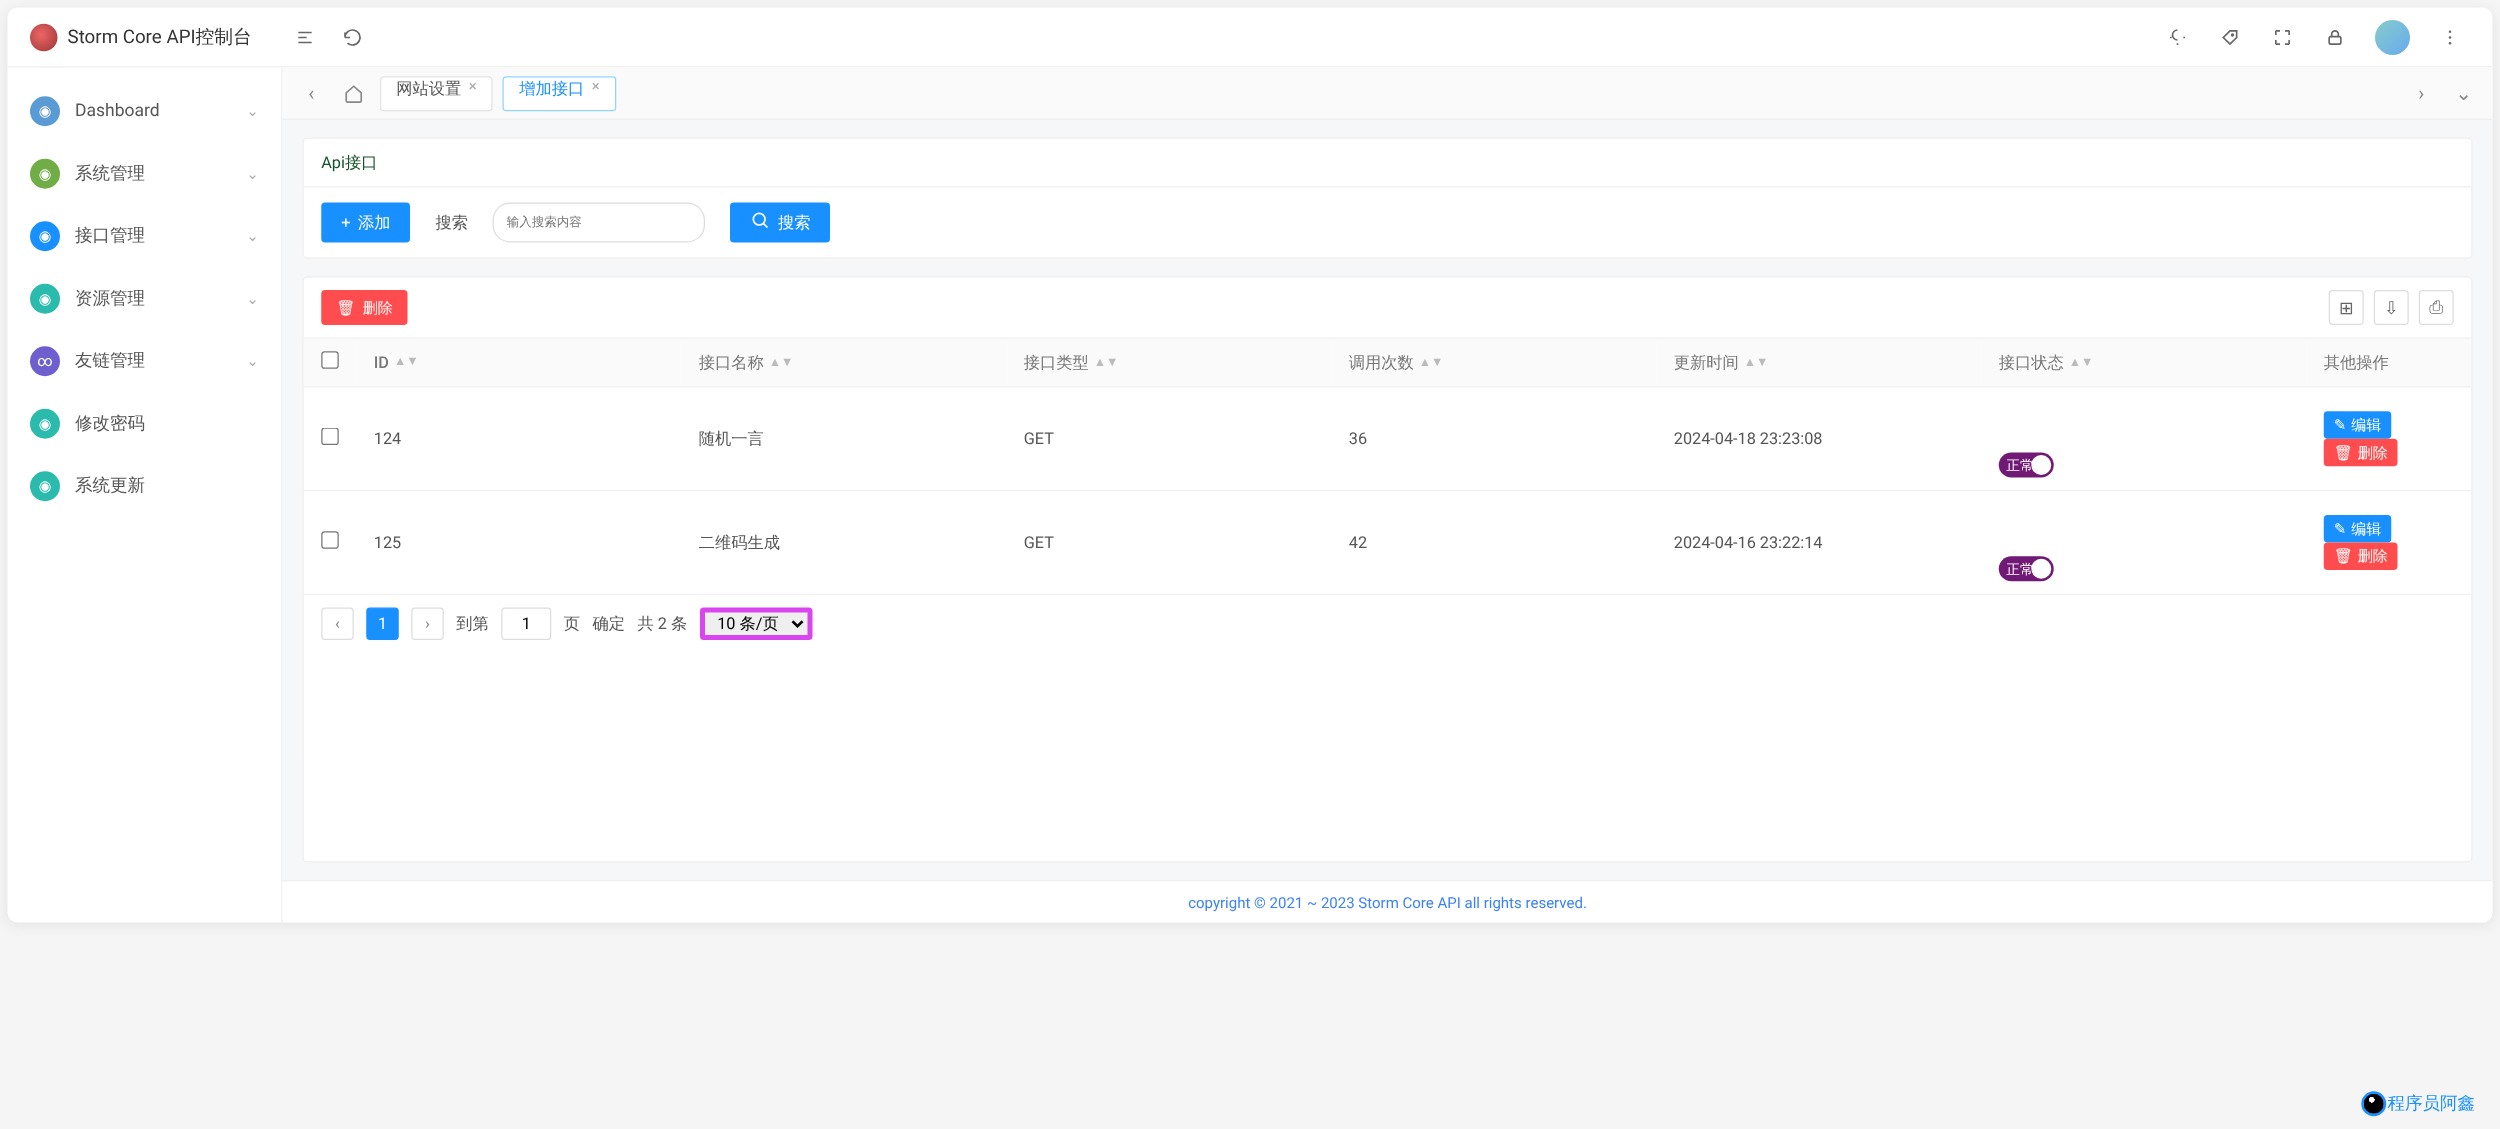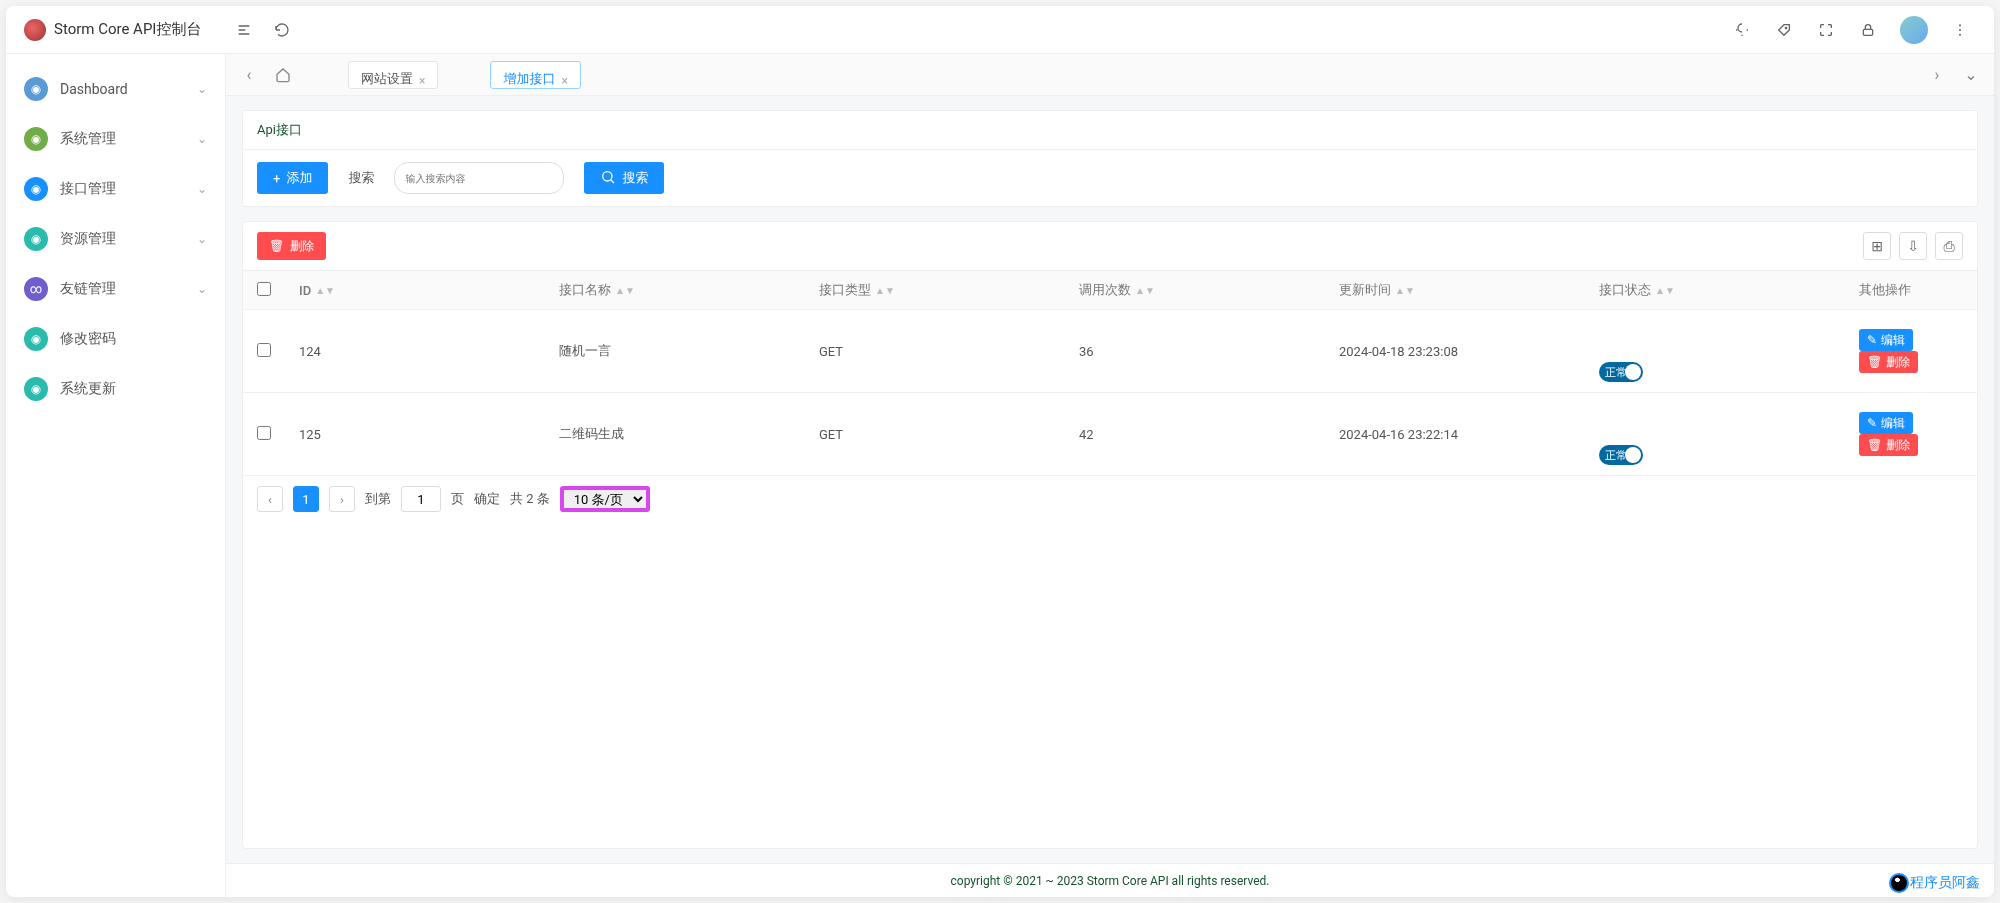--- a/index.html
+++ b/index.html
@@ -1,33 +1,33 @@
 <!DOCTYPE html>
 <html><head>
 <meta charset="utf-8">
 <style>
 * { margin: 0; padding: 0; box-sizing: border-box; font-family: -apple-system, BlinkMacSystemFont, "Segoe UI", Roboto, "Helvetica Neue", Arial, sans-serif; }
 body { background: #f5f5f5; overflow: hidden; width: 2000px; height: 903px; position: relative; }
-.app-frame { background: #fff; border-radius: 8px; margin: 6px; height: 891px; display: flex; flex-direction: column; box-shadow: 0 2px 12px rgba(0,0,0,0.08); overflow: hidden; }
+.app-frame { background: #fff; border-radius: 8px; margin: 6px; height: 732px; display: flex; flex-direction: column; box-shadow: 0 2px 12px rgba(0,0,0,0.08); overflow: hidden; }
 .topbar { height: 48px; display: flex; align-items: center; border-bottom: 1px solid #eee; }
 .brand { width: 220px; display: flex; align-items: center; gap: 8px; padding-left: 18px; font-size: 15px; color: #333; }
 .brand-icon { width: 22px; height: 22px; border-radius: 50%; background: radial-gradient(circle at 40% 40%, #e66, #933); }
 .top-actions-left { display: flex; gap: 18px; padding-left: 8px; }
 .top-actions-right { margin-left: auto; display: flex; align-items: center; gap: 22px; padding-right: 24px; }
 .icon-btn { width: 20px; height: 20px; display: flex; align-items: center; justify-content: center; color: #666; cursor: pointer; }
 .avatar { width: 28px; height: 28px; border-radius: 50%; background: linear-gradient(135deg,#8cc,#6ae); }
 .body { flex: 1; display: flex; min-height: 0; }
 .sidebar { width: 220px; border-right: 1px solid #eee; padding-top: 10px; }
 .side-item { height: 50px; display: flex; align-items: center; padding: 0 18px; cursor: pointer; color: #555; font-size: 14px; gap: 12px; }
 .side-icon { width: 24px; height: 24px; border-radius: 50%; display: flex; align-items: center; justify-content: center; color: #fff; font-size: 12px; }
 .chev { margin-left: auto; color: #aaa; font-size: 12px; }
 .main { flex: 1; display: flex; flex-direction: column; background: #f6f7f9; min-width: 0; }
 .tabbar { height: 42px; background: #fafafa; border-bottom: 1px solid #eee; display: flex; align-items: center; padding: 0 10px; gap: 8px; }
 .tab-nav { width: 26px; height: 26px; display: flex; align-items: center; justify-content: center; color: #888; cursor: pointer; }
-.tab { height: 28px; padding: 0 12px; display: flex; align-items: flex-end; gap: 6px; background: #fff; border: 1px solid #e4e4e4; border-radius: 3px; font-size: 13px; color: #555; cursor: pointer; margin-left: 44px; }
+.tab { height: 28px; padding: 0 12px; display: flex; align-items: flex-start; gap: 6px; background: #fff; border: 1px solid #e4e4e4; border-radius: 3px; font-size: 13px; color: #555; cursor: pointer; }
 .tab.active { color: #1890ff; border-color: #91d5ff; }
 .tab-close { font-size: 12px; color: #aaa; }
 .tab-spacer { flex: 1; }
 .content { flex: 1; padding: 14px 16px; display: flex; flex-direction: column; min-height: 0; }
 .card { background: #fff; border: 1px solid #eee; border-radius: 4px; }
 .crumb { padding: 10px 14px; font-size: 13px; color: #14532d; }
 .action-row { padding: 12px 14px; display: flex; align-items: center; gap: 20px; border-top: 1px solid #f0f0f0; }
 .btn { height: 32px; padding: 0 16px; border-radius: 3px; font-size: 13px; display: inline-flex; align-items: center; gap: 6px; cursor: pointer; border: none; }
 .btn-primary { background: #1890ff; color: #fff; }
 .btn-danger { background: #ff4d4f; color: #fff; }
@@ -37,28 +37,28 @@
 .search-input { height: 32px; width: 170px; border: 1px solid #ddd; border-radius: 14px; padding: 0 10px; font-size: 10px; }
 .table-card { margin-top: 14px; flex: 1; display: flex; flex-direction: column; }
 .toolbar { padding: 10px 14px; display: flex; align-items: center; border-bottom: 1px solid #eee; }
 .tool-right { margin-left: auto; display: flex; gap: 8px; }
 .tool-icon { width: 28px; height: 28px; border: 1px solid #ddd; border-radius: 3px; display: flex; align-items: center; justify-content: center; color: #666; cursor: pointer; font-size: 14px; }
 table { width: 100%; border-collapse: collapse; font-size: 13px; }
 th, td { text-align: left; padding: 10px 14px; border-bottom: 1px solid #f0f0f0; color: #555; }
 th { font-weight: 500; color: #777; background: #fafafa; }
 .chk { width: 14px; height: 14px; }
 .sort { color: #bbb; font-size: 10px; margin-left: 4px; display: inline-flex; flex-direction: column; line-height: 6px; vertical-align: middle; }
-.switch { width: 44px; height: 20px; background: #0369a1; border-radius: 10px; position: relative; display: inline-flex; align-items: center; color: #fff; font-size: 11px; padding-left: 6px; cursor: pointer; margin-top: 42px; }
+.switch { width: 44px; height: 20px; background: #701a75; border-radius: 10px; position: relative; display: inline-flex; align-items: center; color: #fff; font-size: 11px; padding-left: 6px; cursor: pointer; margin-top: 42px; }
 .switch::after { content: ""; position: absolute; right: 2px; top: 2px; width: 16px; height: 16px; background: #fff; border-radius: 50%; }
 .pager { padding: 10px 14px; display: flex; align-items: center; gap: 10px; font-size: 13px; color: #555; }
 .pg-btn { width: 26px; height: 26px; border: 1px solid #ddd; border-radius: 3px; display: flex; align-items: center; justify-content: center; color: #888; cursor: pointer; }
 .pg-btn.active { background: #1890ff; color: #fff; border-color: #1890ff; }
 .pg-input { width: 40px; height: 26px; border: 1px solid #ddd; border-radius: 3px; text-align: center; font-size: 13px; }
 .pg-select { height: 26px; border: 4px solid #d946ef; border-radius: 3px; padding: 0 6px; font-size: 13px; }
-.footer { height: 34px; display: flex; align-items: center; justify-content: center; font-size: 12px; color: #14532d; background: #fff; border-top: 1px solid #eee; }
+.footer { height: 34px; display: flex; align-items: center; justify-content: center; font-size: 12px; color: #3b82f6; background: #fff; border-top: 1px solid #eee; }
 .attribution { position: absolute; right: 20px; bottom: 10px; display: flex; align-items: center; gap: 1px; color: #1890ff; font-size: 14px; font-weight: 500; }
 .attr-icon { width: 20px; height: 20px; border-radius: 50%; background: radial-gradient(circle at 40% 30%, #fff 15%, #000 16%); border: 2px solid #1890ff; }
 svg { width: 16px; height: 16px; }
 </style>
 </head>
 <body>
 
 <div class="app-frame">
   <div class="topbar">
     <div class="brand">

